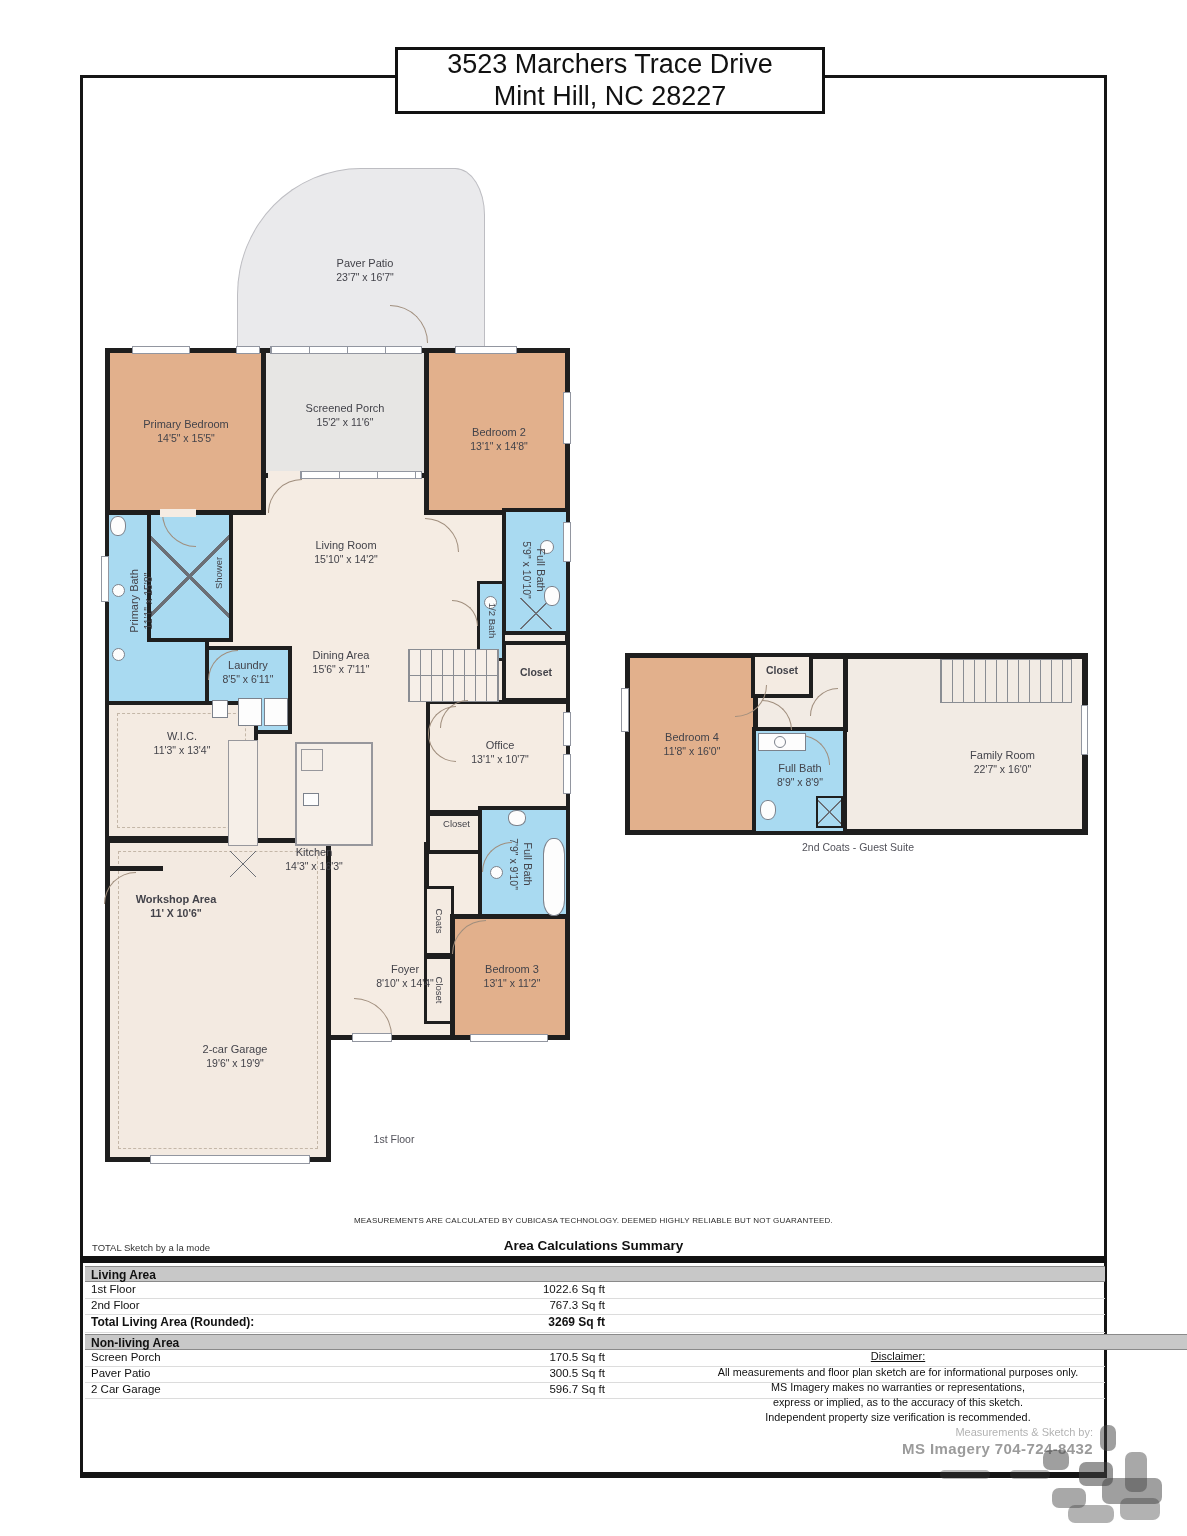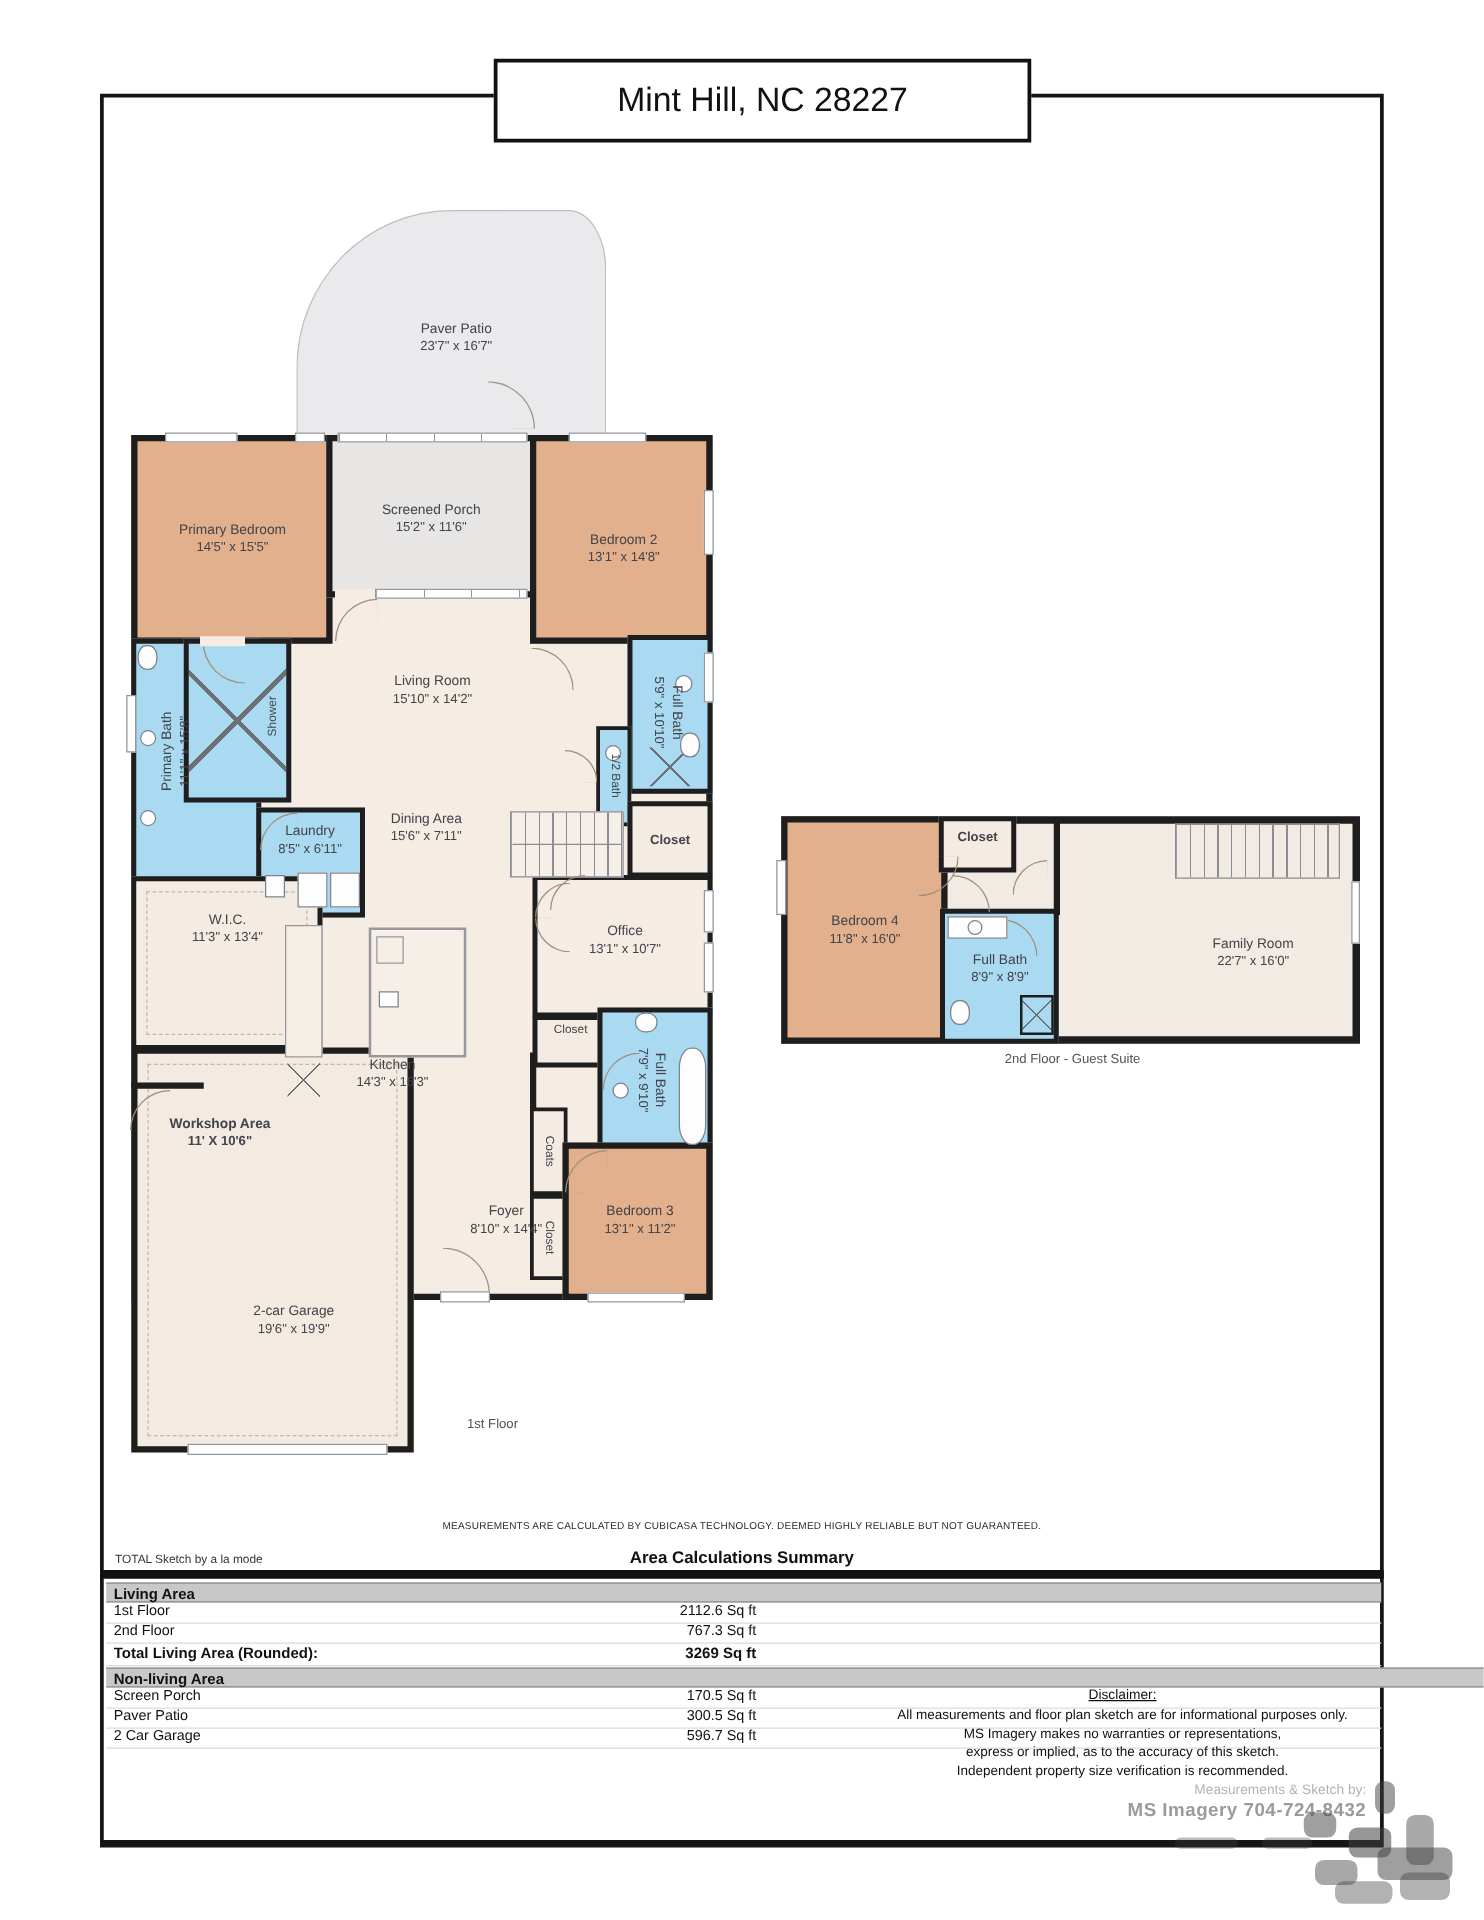--- a/index.html
+++ b/index.html
@@ -63,20 +63,21 @@
   .blob{position:absolute;background:#3f3f3f;border-radius:7px;z-index:60;}
 </style>
 </head>
 <body>
 
 <div class="page">
 
   <div class="abs frame" style="left:80px;top:75px;width:1027px;height:1403px;"></div>
 
   <div class="abs titlebox" style="left:395px;top:47px;width:430px;height:67px;">
+    <span class="t1">3523 Marchers Trace Drive</span>
     <span class="t2">Mint Hill, NC 28227</span>
   </div>
 
   <div class="abs patio" style="left:237px;top:168px;width:248px;height:181px;"></div>
   <div class="rlab" style="left:280px;top:256px;width:170px;">
     <span class="nm">Paver Patio</span>
     <span class="dm">23'7" x 16'7"</span>
   </div>
   <div class="arc a-tr" style="left:390px;top:305px;width:38px;height:38px;"></div>
 
@@ -268,32 +269,32 @@
   </div>
   <div class="rlab" style="left:757px;top:761px;width:86px;">
     <span class="nm">Full Bath</span>
     <span class="dm">8'9" x 8'9"</span>
   </div>
   <div class="rlab" style="left:930px;top:748px;width:145px;">
     <span class="nm">Family Room</span>
     <span class="dm">22'7" x 16'0"</span>
   </div>
   <div class="rlab" style="left:738px;top:841px;width:240px;color:#52525a;">
-    <span class="nm" style="font-size:10.5px;">2nd Floor - Guest Suite</span>
+    <span class="nm" style="font-size:10.5px;">2nd Coats - Guest Suite</span>
   </div>
 
   <div class="note" style="left:80px;top:1216px;width:1027px;">MEASUREMENTS ARE CALCULATED BY CUBICASA TECHNOLOGY. DEEMED HIGHLY RELIABLE BUT NOT GUARANTEED.</div>
   <div class="brand" style="left:92px;top:1242px;">TOTAL Sketch by a la mode</div>
   <div class="sumhead" style="left:80px;top:1238px;width:1027px;">Area Calculations Summary</div>
   <div class="rule" style="left:80px;top:1256px;width:1027px;height:7px;"></div>
 
   <div class="band" style="left:85px;top:1266px;width:1020px;height:16px;">Living Area</div>
   <div class="trow" style="left:85px;top:1282px;width:1020px;">
     <span class="lab">1st Floor</span>
-    <span class="val">2112.6 Sq ft</span>
+    <span class="val">1022.6 Sq ft</span>
   </div>
   <div class="trow" style="left:85px;top:1298px;width:1020px;">
     <span class="lab">2nd Floor</span>
     <span class="val">767.3 Sq ft</span>
   </div>
   <div class="trow bold" style="left:85px;top:1314px;width:1020px;height:18px;">
     <span class="lab">Total Living Area (Rounded):</span>
     <span class="val">3269 Sq ft</span>
   </div>
   <div class="band" style="left:85px;top:1334px;width:1173px;height:16px;">Non-living Area</div>

